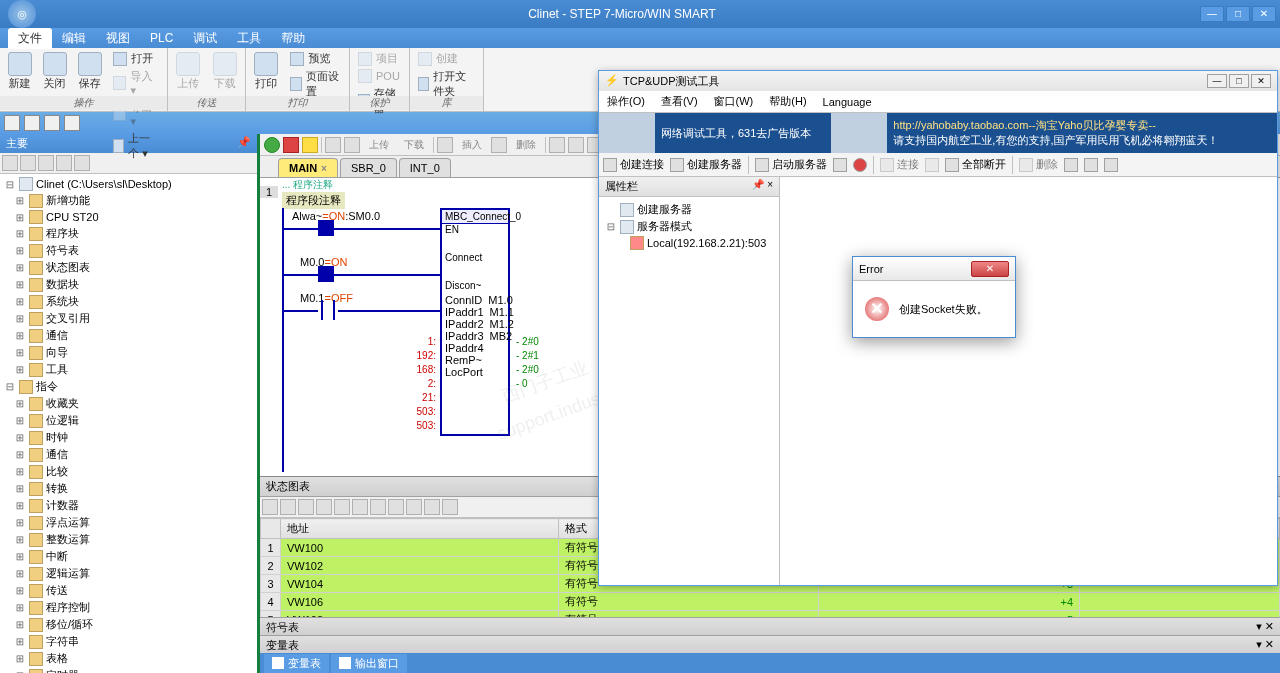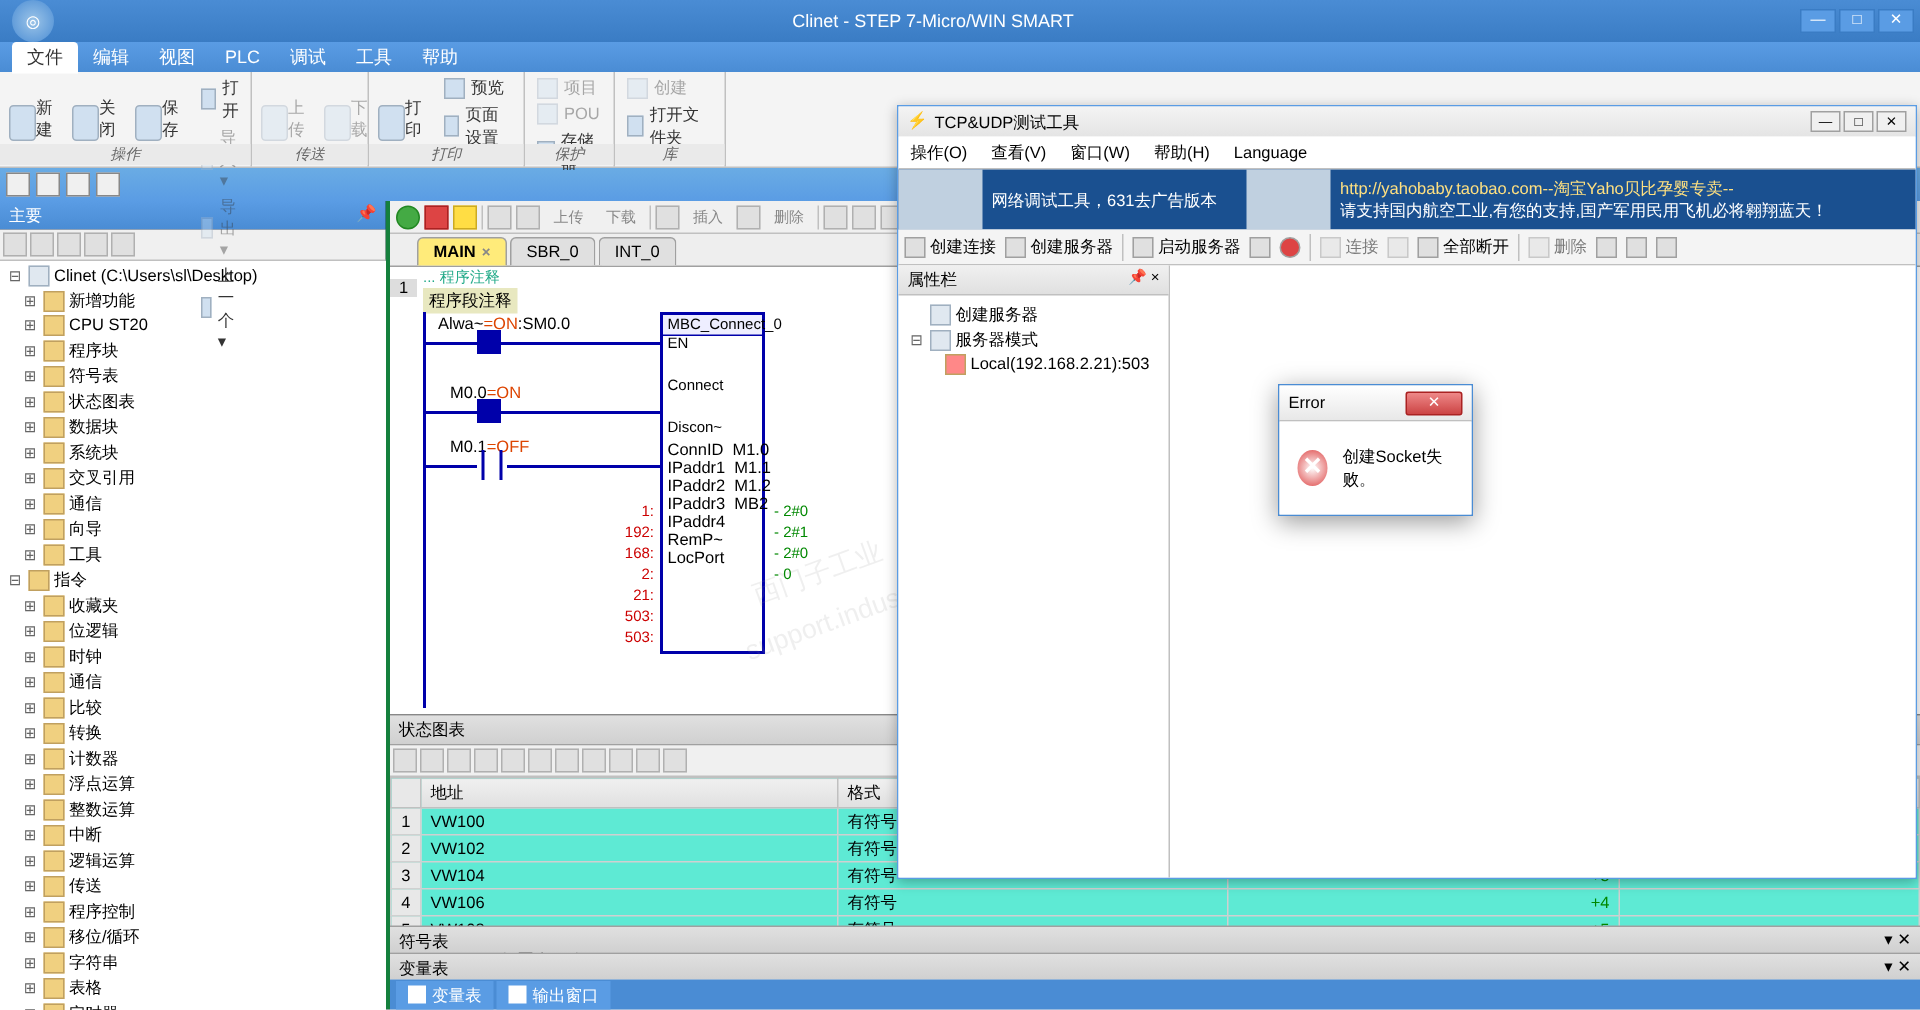--- a/index.html
+++ b/index.html
@@ -15,21 +15,21 @@
 
 .menubar { height:20px; background:linear-gradient(#5a9ce4,#4a8cd4); display:flex; align-items:center; padding:0 8px; color:#fff; }
 .menubar .menuitem { padding:2px 10px; font-size:12px; }
 .menubar .menuitem.active { background:#fff; color:#333; border-radius:3px 3px 0 0; }
 
 
 .ribbon { height:64px; background:#f4f4f4; border-bottom:1px solid #c0c0c0; display:flex; }
 .rgroup { border-right:1px solid #c0c0c0; padding:2px 4px; display:flex; flex-direction:column; position:relative; }
 .rgroup .glabel { position:absolute; bottom:1px; left:0; right:0; text-align:center; font-size:10px; color:#666; background:#eaeaea;font-style:italic; }
 .rgroup .gbody { display:flex; gap:4px; height:46px; }
-.rbigbtn { display:flex; flex-direction:row; align-items:flex-end; width:38px; padding:2px; color:#333; font-size:10px; }
+.rbigbtn { display:flex; flex-direction:column; align-items:center; width:38px; padding:2px; color:#333; font-size:10px; }
 .rbigbtn .ric { width:24px; height:24px; background:#d0e0f0; border:1px solid #a0b0c0; border-radius:3px; }
 .rbigbtn.disabled { opacity:.4; }
 .rsmallbtns { display:flex; flex-direction:column; gap:1px; }
 .rsmallbtn { display:flex; align-items:center; gap:4px; font-size:10px; color:#333; padding:1px 4px; }
 .rsmallbtn .ric { width:14px; height:14px; background:#d0e0f0; border:1px solid #a0b0c0; }
 .rsmallbtn.disabled { opacity:.4; }
 
 
 .quickbar { height:22px; background:linear-gradient(#6aace4,#5a9ce4); display:flex; align-items:center; padding:0 4px; gap:4px; }
 .qbtn { width:16px; height:16px; background:#f0f0f0; border:1px solid #888; }
@@ -78,21 +78,21 @@
 .lcontact::before { left:3px; } .lcontact::after { right:3px; }
 .lbox { position:absolute; width:16px; height:16px; background:#00a; }
 .llbl { position:absolute; font-size:10px; white-space:nowrap; }
 .llbl .on { color:#d40; }
 .llbl .off { color:#d40; }
 
 
 .statuspanel { height:140px; display:flex; flex-direction:column; }
 .sptitle { background:linear-gradient(#e0e0e0,#d0d0d0); padding:2px 6px; border-bottom:1px solid #a0a0a0; font-size:11px; }
 .sptoolbar { background:#f0f0f0; padding:2px; display:flex; gap:2px; border-bottom:1px solid #c0c0c0; }
-.sptable { flex:1; background:#5eead4; font-size:11px; }
+.sptable { flex:1; background:#bef264; font-size:11px; }
 .sptable table { width:100%; border-collapse:collapse; }
 .sptable th { background:linear-gradient(#f0f0f0,#e0e0e0); border:1px solid #c0c0c0; padding:2px 6px; text-align:left; font-weight:normal; }
 .sptable td { border:1px solid #d0d0d0; padding:1px 6px; }
 .sptable .rnum { width:20px; background:#e8e8e8; text-align:center; }
 .sptable .val { color:#080; text-align:right; }
 .sptabs { height:20px; background:#eee; border-top:1px solid #c0c0c0; display:flex; align-items:center; padding:0 4px; gap:4px; font-size:11px; }
 .sptabs .navbtn { width:14px; text-align:center; color:#666; }
 
 
 .bottompanels { height:56px; }
@@ -116,21 +116,21 @@
 .toolwin .twtoolbar .twtb .ic { width:14px; height:14px; background:#e0e0e0; border:1px solid #a0a0a0; }
 .toolwin .twtoolbar .twtb .ic.red { background:#d44; border-radius:50%; }
 .toolwin .twbody { flex:1; display:flex; }
 .toolwin .twtree { width:181px; background:#fff; border-right:1px solid #c0c0c0; display:flex; flex-direction:column; }
 .toolwin .twtree .twth { background:linear-gradient(#f0f0f0,#e0e0e0); padding:2px 6px; border-bottom:1px solid #c0c0c0; font-size:11px; display:flex; justify-content:space-between; }
 .toolwin .twtree .twth .pin { font-size:10px; }
 .toolwin .twcontent { flex:1; background:#fff; }
 .toolwin .twstatus { height:18px; background:linear-gradient(#f0f0f0,#e0e0e0); border-top:1px solid #c0c0c0; display:flex; align-items:center; padding:0 8px; font-size:11px; gap:40px; }
 
 
-.errordlg { position:absolute; left:852px; top:256px; width:130px; background:#f0f0f0; border:1px solid #4a8cd4; box-shadow:0 4px 16px rgba(0,0,0,.4); }
+.errordlg { position:absolute; left:852px; top:256px; width:164px; background:#f0f0f0; border:1px solid #4a8cd4; box-shadow:0 4px 16px rgba(0,0,0,.4); }
 .errordlg .edtitle { height:24px; background:linear-gradient(#fff,#e8e8e8); display:flex; align-items:center; padding:0 6px; font-size:11px; border-bottom:1px solid #c0c0c0; }
 .errordlg .edtitle .edt { flex:1; }
 .errordlg .edtitle .edclose { width:38px; height:16px; background:linear-gradient(#e88,#c44); border:1px solid #a22; border-radius:2px; color:#fff; text-align:center; line-height:14px; font-size:10px; }
 .errordlg .edbody { padding:16px 12px; display:flex; align-items:center; gap:10px; background:#fff; }
 .errordlg .edbody .edic { width:24px; height:24px; background:radial-gradient(circle,#fff,#d44); border-radius:50%; color:#fff; text-align:center; line-height:24px; font-size:16px; font-weight:bold; }
 .errordlg .edbody .edmsg { font-size:11px; }
 .errordlg .edfoot { padding:8px; text-align:right; background:#f0f0f0; border-top:1px solid #d0d0d0; }
 .errordlg .edfoot button { padding:3px 18px; font-size:11px; border:1px solid #888; background:linear-gradient(#fff,#e0e0e0); }
 
 

